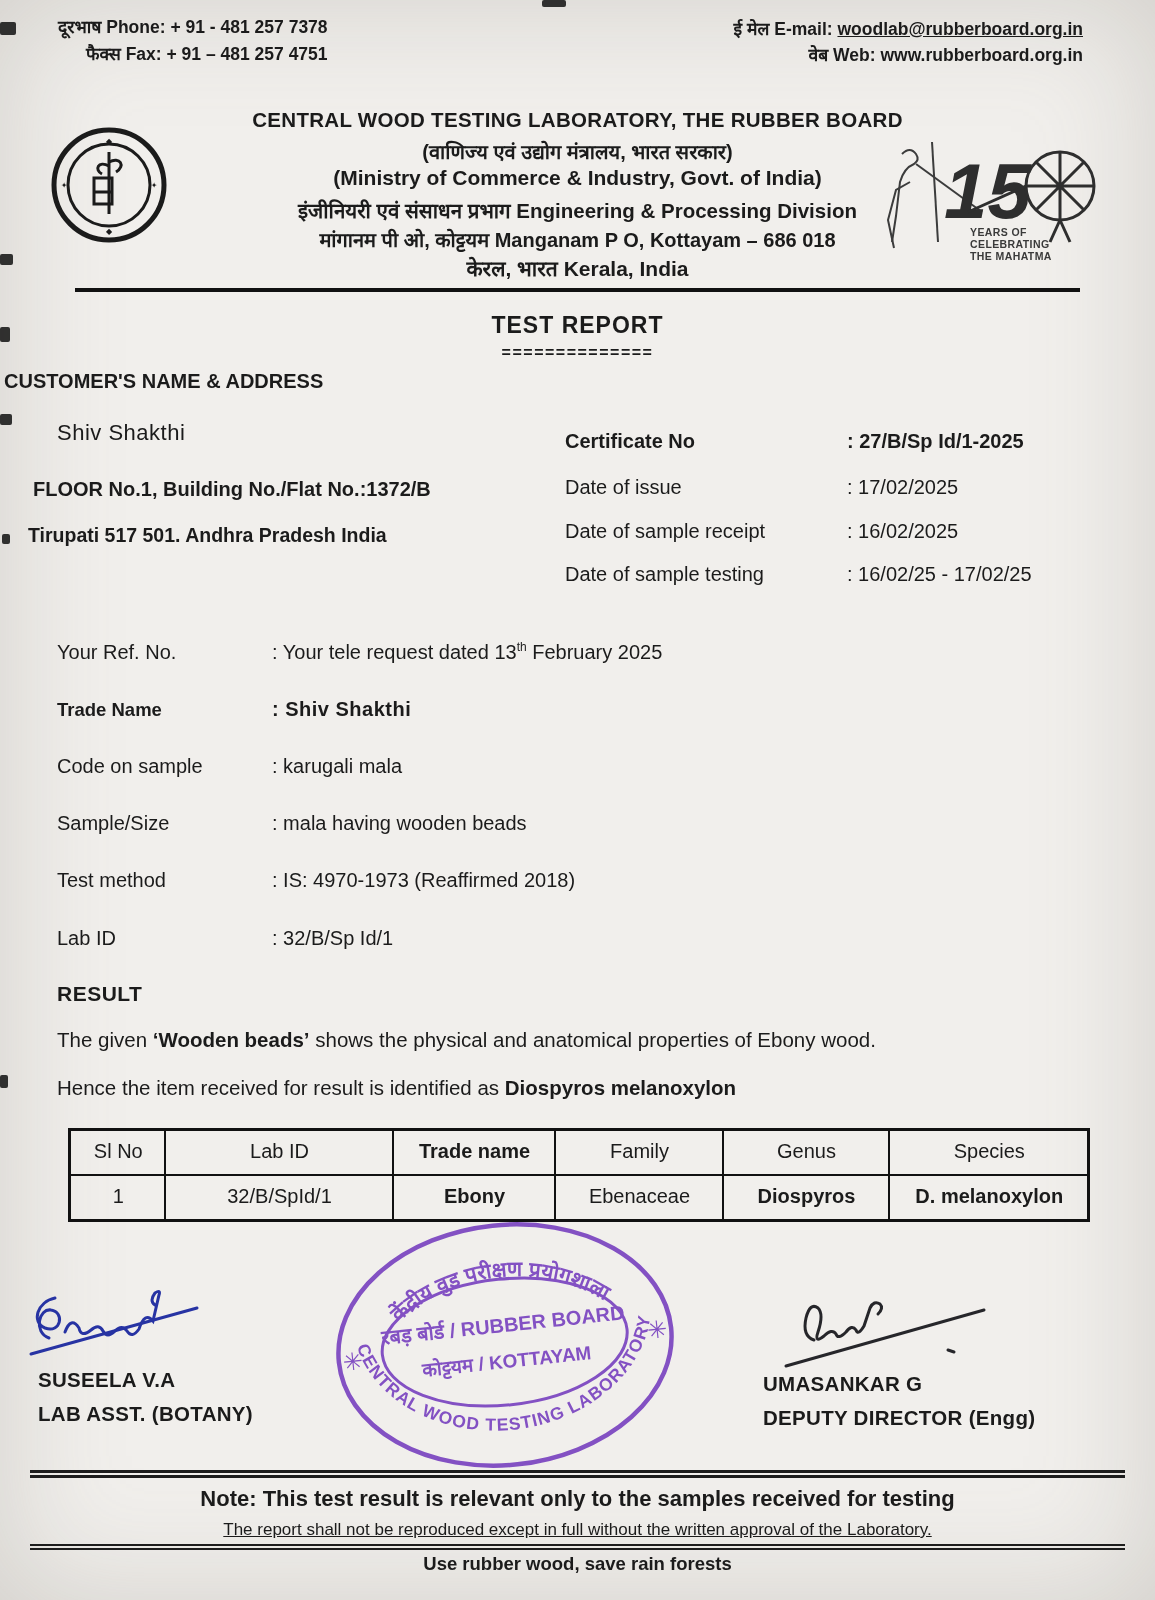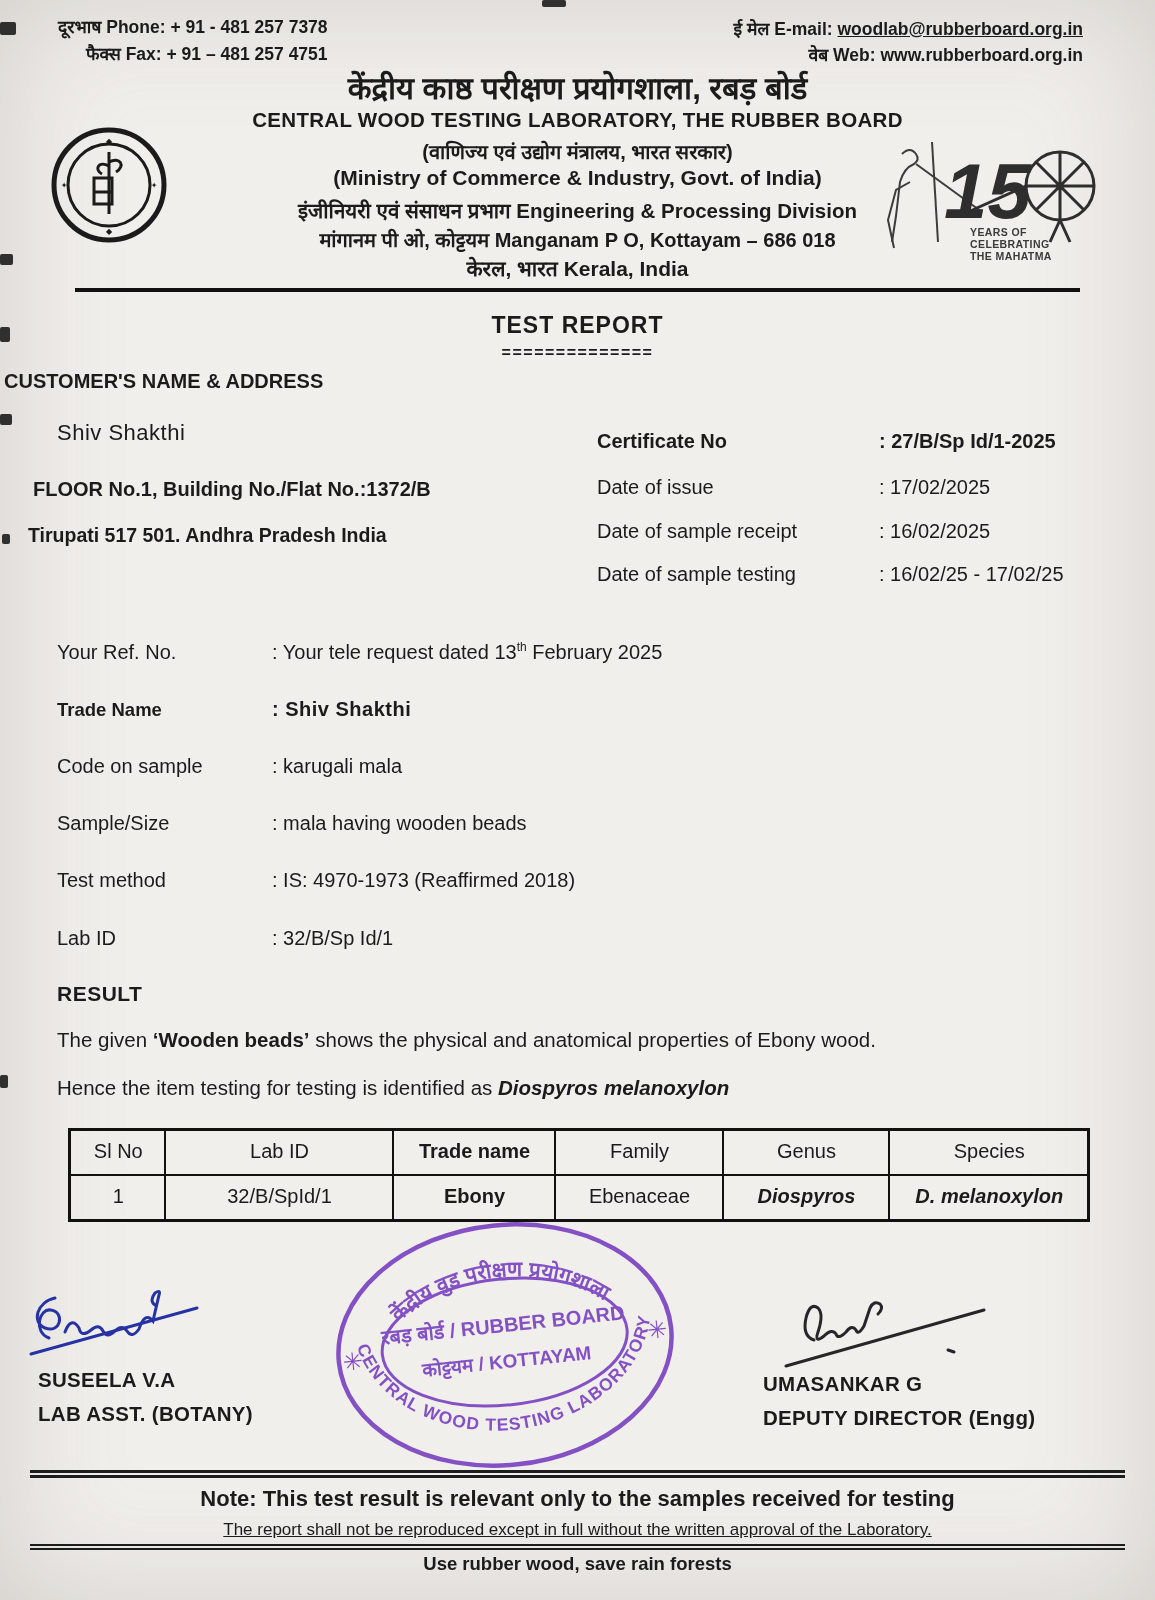--- a/index.html
+++ b/index.html
@@ -32,32 +32,32 @@
 
   .report-title { top:312px; font-size:23px; font-weight:bold; letter-spacing:1px;text-align:center; }
   .title-eq     { top:344px; font-size:16px; font-weight:bold; letter-spacing:1.5px; }
 
   .customer-heading { left:4px; top:370px; font-size:20px; font-weight:bold; }
   .customer-name    { left:57px; top:420px; font-size:22px; font-weight:normal; letter-spacing:.5px; }
   .addr1 { left:33px; top:478px; font-size:20px;   font-weight:bold; }
   .addr2 { left:28px; top:524px; font-size:19.5px; font-weight:bold;text-align:right; }
 
   .cert-row { left:565px; font-size:20px; white-space:nowrap; }
-  .cert-row .lbl { display:inline-block; width:282px;margin-left:32px; }
+  .cert-row .lbl { display:inline-block; width:282px; }
   .cert-bold, .cert-bold .lbl { font-weight:bold; }
 
   .kv { left:57px; font-size:20px; white-space:nowrap; }
   .kv .lbl { display:inline-block; width:215px; }
   .kv-bold .lbl, .kv-bold .val { font-weight:bold; }
   .kv-bold .lbl { font-size:18.5px; }
   sup { font-size:12px; }
 
   .result-heading { left:57px; top:982px; font-size:21px; font-weight:bold; letter-spacing:.5px; }
   .result-line { left:57px; font-size:20.5px; }
-  .it-b { font-weight:bold; font-style:italic; }
+  .it-b { font-weight:bold; }
 
   table.result-table {
     position:absolute; left:68px; top:1128px; width:1019px;
     border-collapse:collapse; table-layout:fixed; font-size:20px;
   }
   .result-table td {
     border:2.5px solid #111; padding:9px 10px 11px 12px;
     overflow:hidden; white-space:nowrap;text-align:center;
   }
   .result-table { border:3px solid #111; }
@@ -90,21 +90,20 @@
 
   <div class="abs contact-left">
     <div>दूरभाष Phone: + 91 - 481 257 7378</div>
     <div>फैक्स Fax: + 91 – 481  257 4751</div>
   </div>
   <div class="abs contact-right">
     <div><span>ई मेल E-mail: </span><span class="u">woodlab@rubberboard.org.in</span></div>
     <div><span>वेब Web: </span><span>www.rubberboard.org.in</span></div>
   </div>
 
-  <div class="abs ctr org-hindi">केंद्रीय काष्ठ परीक्षण प्रयोगशाला, रबड़ बोर्ड</div>
   <div class="abs ctr org-english">CENTRAL WOOD TESTING LABORATORY, THE RUBBER BOARD</div>
   <div class="abs ctr ministry-hi">(वाणिज्य एवं उद्योग मंत्रालय, भारत सरकार)</div>
   <div class="abs ctr ministry-en">(Ministry of Commerce &amp; Industry, Govt. of India)</div>
   <div class="abs ctr division">इंजीनियरी एवं संसाधन प्रभाग Engineering &amp; Processing Division</div>
   <div class="abs ctr addr-line">मांगानम पी ओ, कोट्टयम Manganam P O, Kottayam – 686 018</div>
   <div class="abs ctr loc-line">केरल, भारत Kerala, India</div>
 
   <svg class="abs" style="left:50px;top:126px" width="118" height="118" viewBox="0 0 118 118">
     <circle cx="59" cy="59" r="55" fill="none" stroke="#1b1b1b" stroke-width="5"></circle>
     <circle cx="59" cy="59" r="41" fill="none" stroke="#1b1b1b" stroke-width="3"></circle>
@@ -184,21 +183,21 @@
   </div>
   <div class="abs kv" style="top:927px">
     <span class="lbl">Lab ID</span><span class="val">: 32/B/Sp Id/1</span>
   </div>
 
   <div class="abs result-heading">RESULT</div>
   <div class="abs result-line" style="top:1028px">
     <span>The given </span><span class="b">‘Wooden beads’</span><span> shows the physical and anatomical properties of Ebony wood.</span>
   </div>
   <div class="abs result-line" style="top:1076px">
-    <span>Hence the item testing for testing is identified as </span><span class="it-b">Diospyros melanoxylon</span>
+    <span>Hence the item received for result is identified as </span><span class="it-b">Diospyros melanoxylon</span>
   </div>
 
   <table class="result-table">
     <colgroup>
         <col style="width:95px">
         <col style="width:228px">
         <col style="width:162px">
         <col style="width:168px">
         <col style="width:166px">
         <col style="width:200px">

